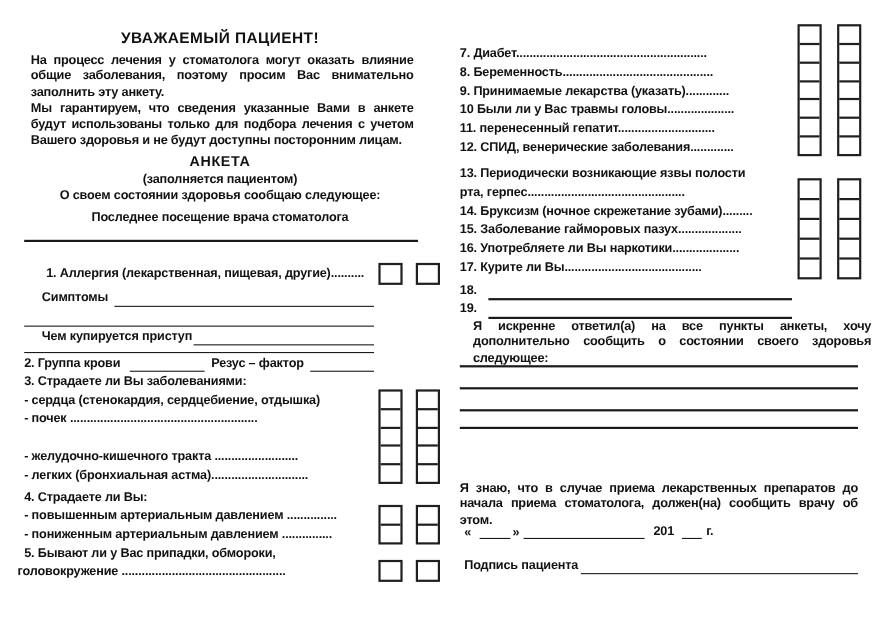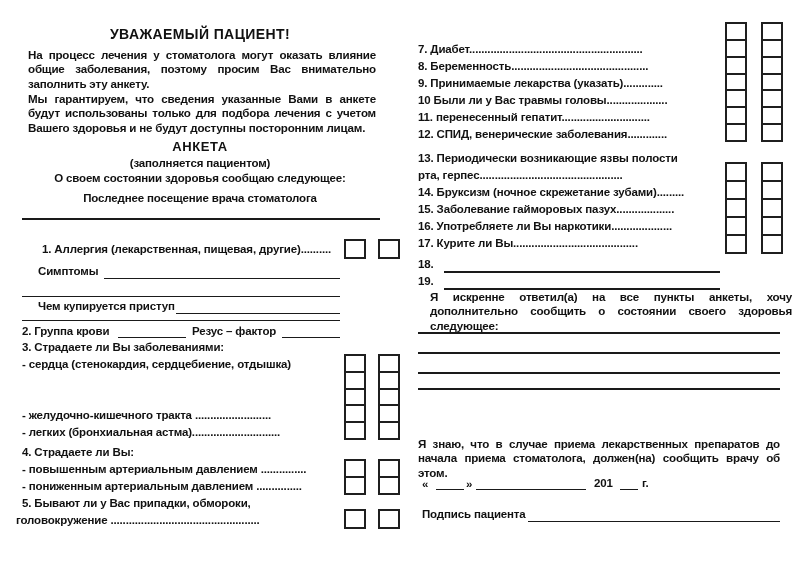--- a/index.html
+++ b/index.html
@@ -142,20 +142,23 @@
     <div class="rule thin" style="top:337px;left:282px;width:58px;"></div>
 
     <div class="t" style="top:341px;left:22px;">
       <span>3.</span>
       <span>Страдаете ли Вы заболеваниями:</span>
     </div>
 
     <div class="t" style="top:358px;left:22px;">
       <span>- сердца (стенокардия, сердцебиение, отдышка)</span><span></span>
     </div>
+    <div class="t" style="top:375px;left:22px;">
+      <span>- почек </span><span>........................................................</span>
+    </div>
     <div class="t" style="top:409px;left:22px;">
       <span>- желудочно-кишечного тракта </span><span>.........................</span>
     </div>
     <div class="t" style="top:426px;left:22px;">
       <span>- легких (бронхиальная астма)</span><span>.............................</span>
     </div>
 
     <div class="boxstack" style="top:354px;left:344px;width:22px;height:86px;">
       <div class="cell"></div>
       <div class="cell"></div>

